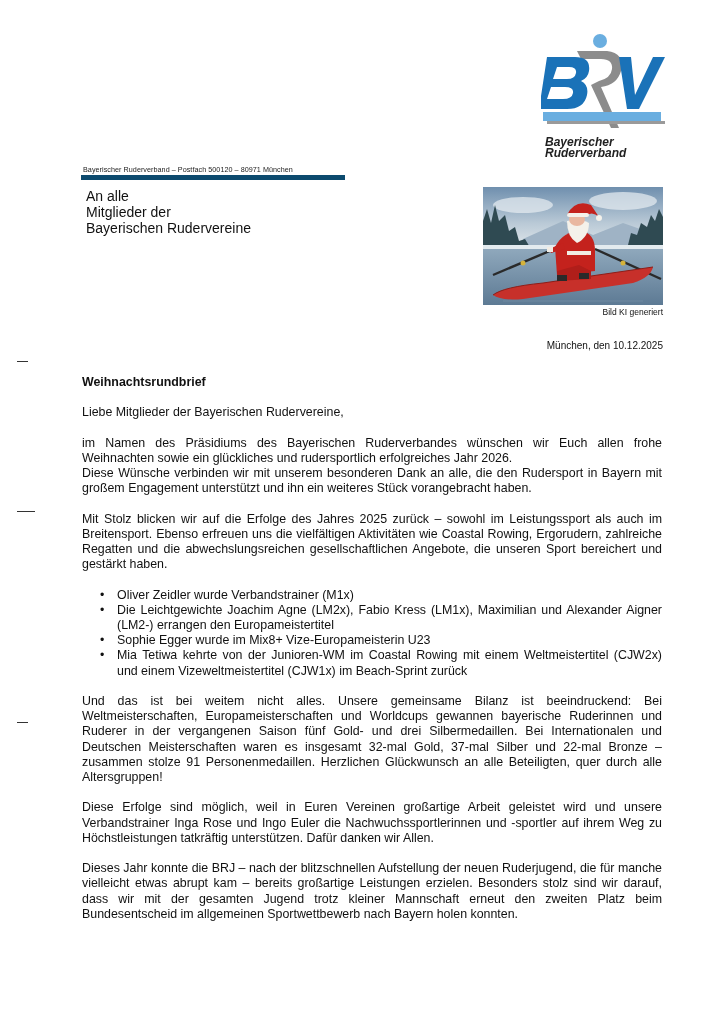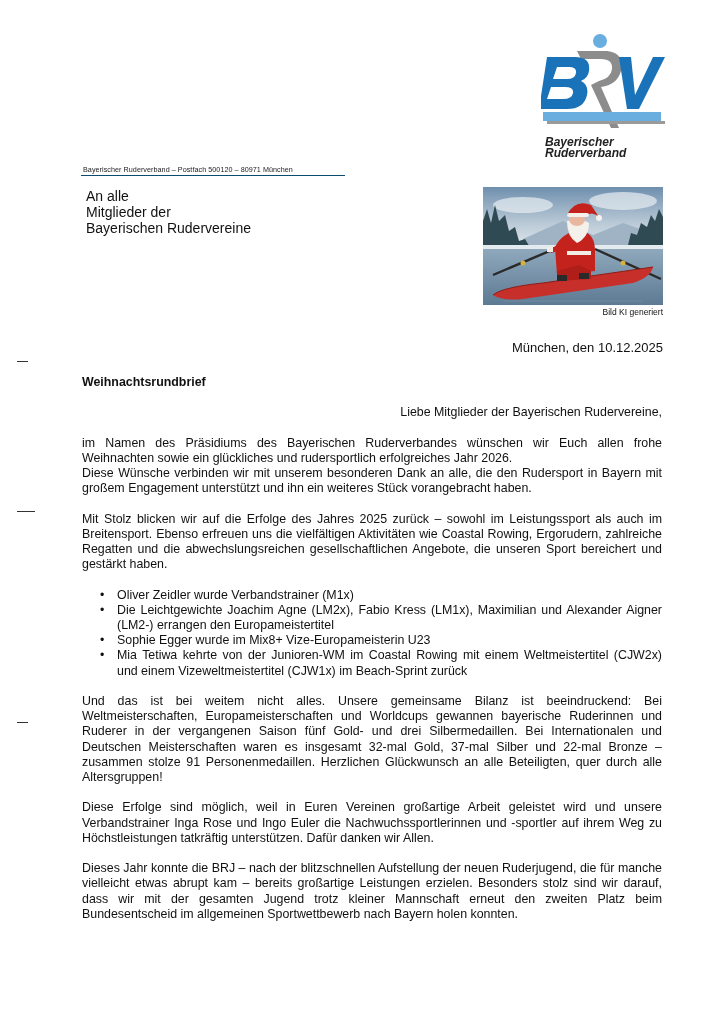--- a/index.html
+++ b/index.html
@@ -29,21 +29,21 @@
       height: 118px;
     }
     .logo svg { display: block; }
     
     .return-address {
       position: absolute;
       left: 81px;
       top: 165px;
       font-size: 7.2px;
       color: #222;
-      border-bottom: 1px solid #0c4a6e;
+      border-bottom: 5px solid #0c4a6e;
       padding-bottom: 1px;
       width: 262px;
       padding-left: 2px;
       letter-spacing: 0.05px;
     }
     
     .recipient {
       position: absolute;
       left: 86px;
       top: 188px;
@@ -66,21 +66,21 @@
       top: 307px;
       font-size: 8.5px;
       color: #111;
       margin-left: 38px;
     }
     
     .date {
       position: absolute;
       right: 61px;
       top: 340px;
-      font-size: 13px;
+      font-size: 10px;
       color: #111;
     }
     
     .fold-mark {
       position: absolute;
       left: 17px;
       height: 1px;
       background: #333;
     }
     
@@ -95,21 +95,21 @@
     }
     .subject {
       font-weight: bold;
       margin: 8px 0 15px 0;
       font-size: 12.4px;
     }
     .content p {
       margin: 0 0 15.2px 0;
       text-align: justify;
     }
-    .content p.nojust { text-align: right; }
+    .content p.nojust { text-align: left; }
     .content ul {
       margin: 0 0 15.2px 0;
       padding: 0 0 0 35px;
       list-style: none;
     }
     .content ul li {
       position: relative;
       text-align: justify;
       padding-left: 0;
     }

